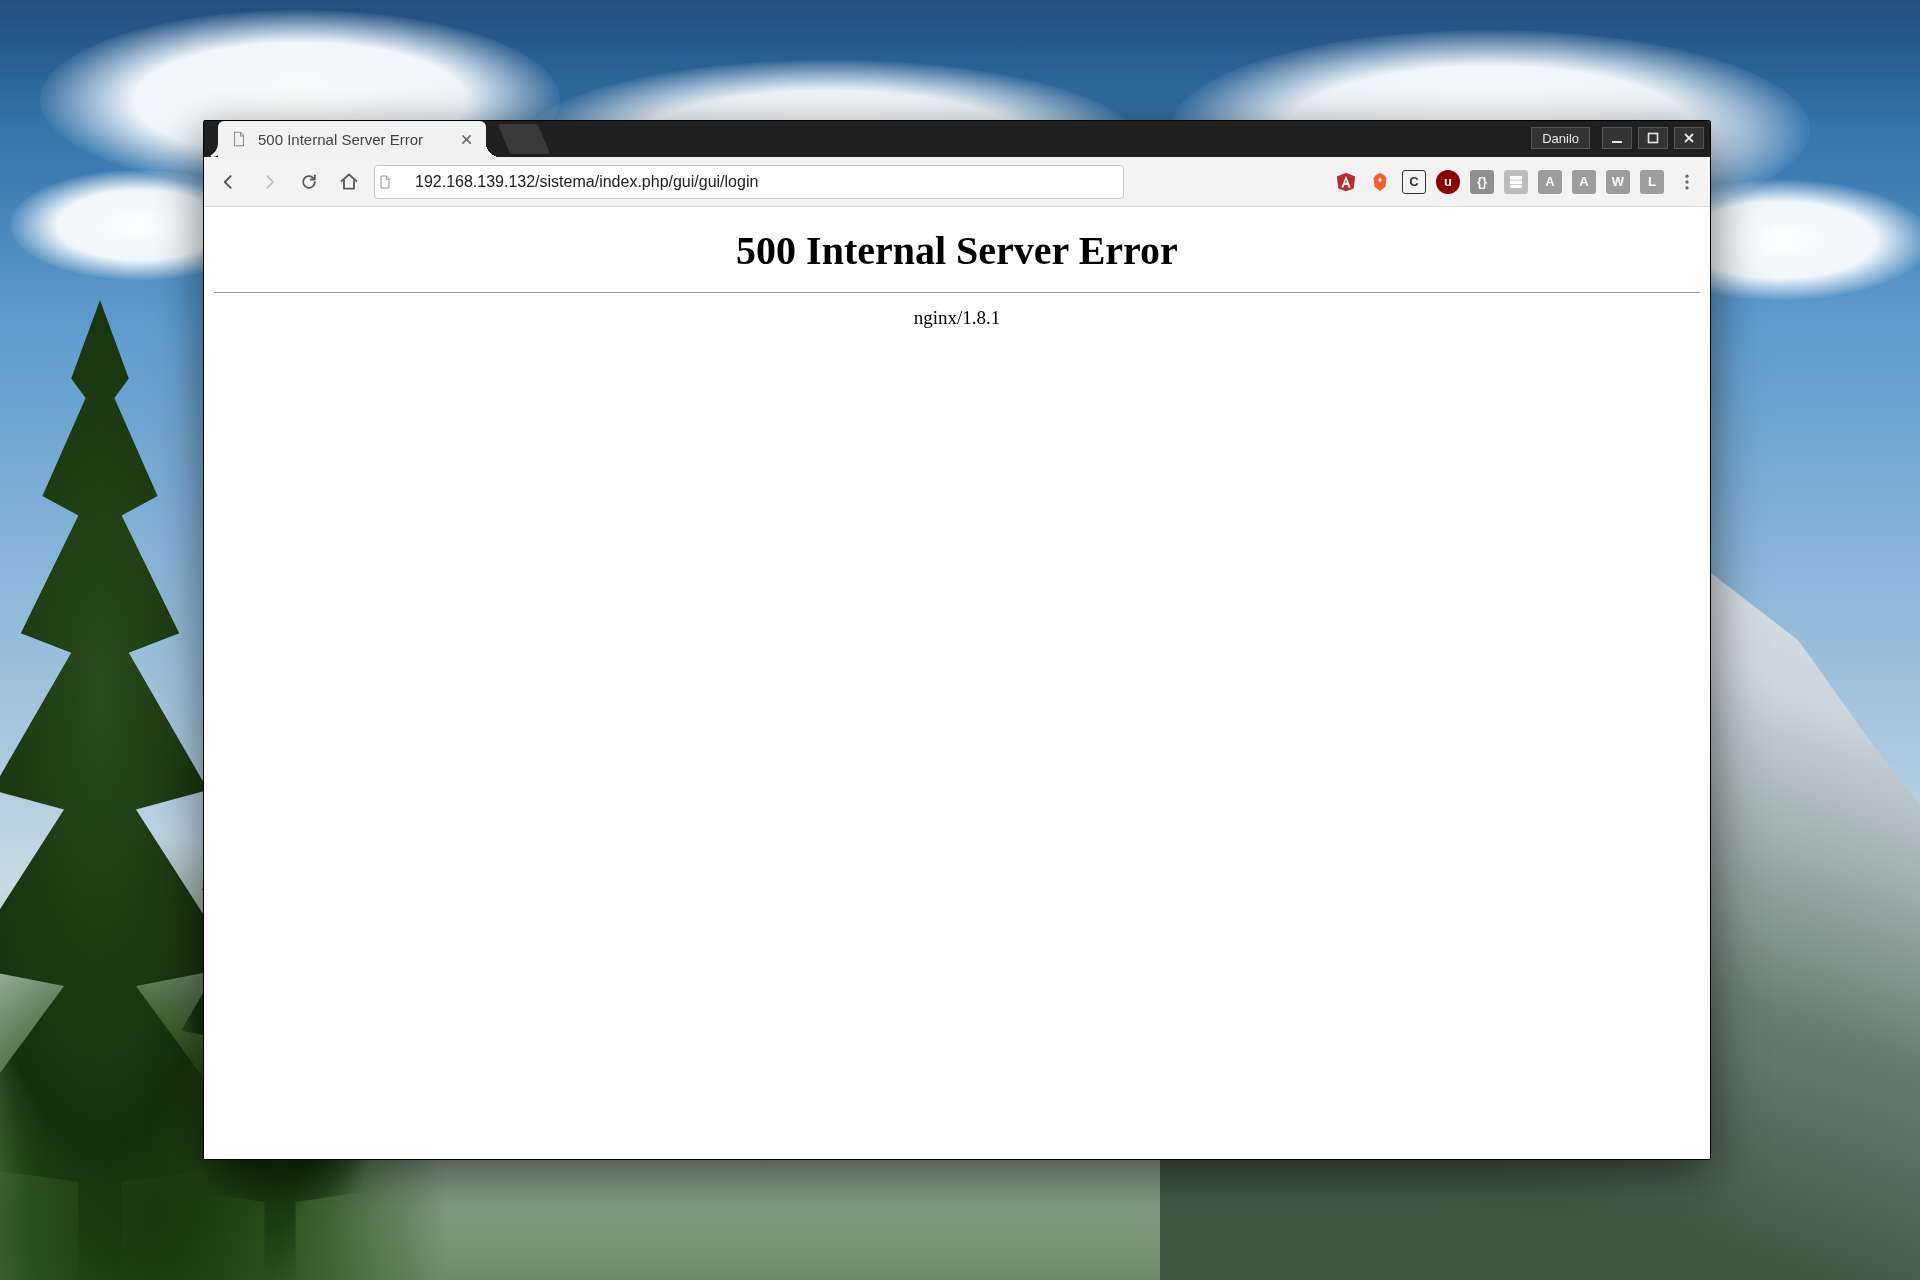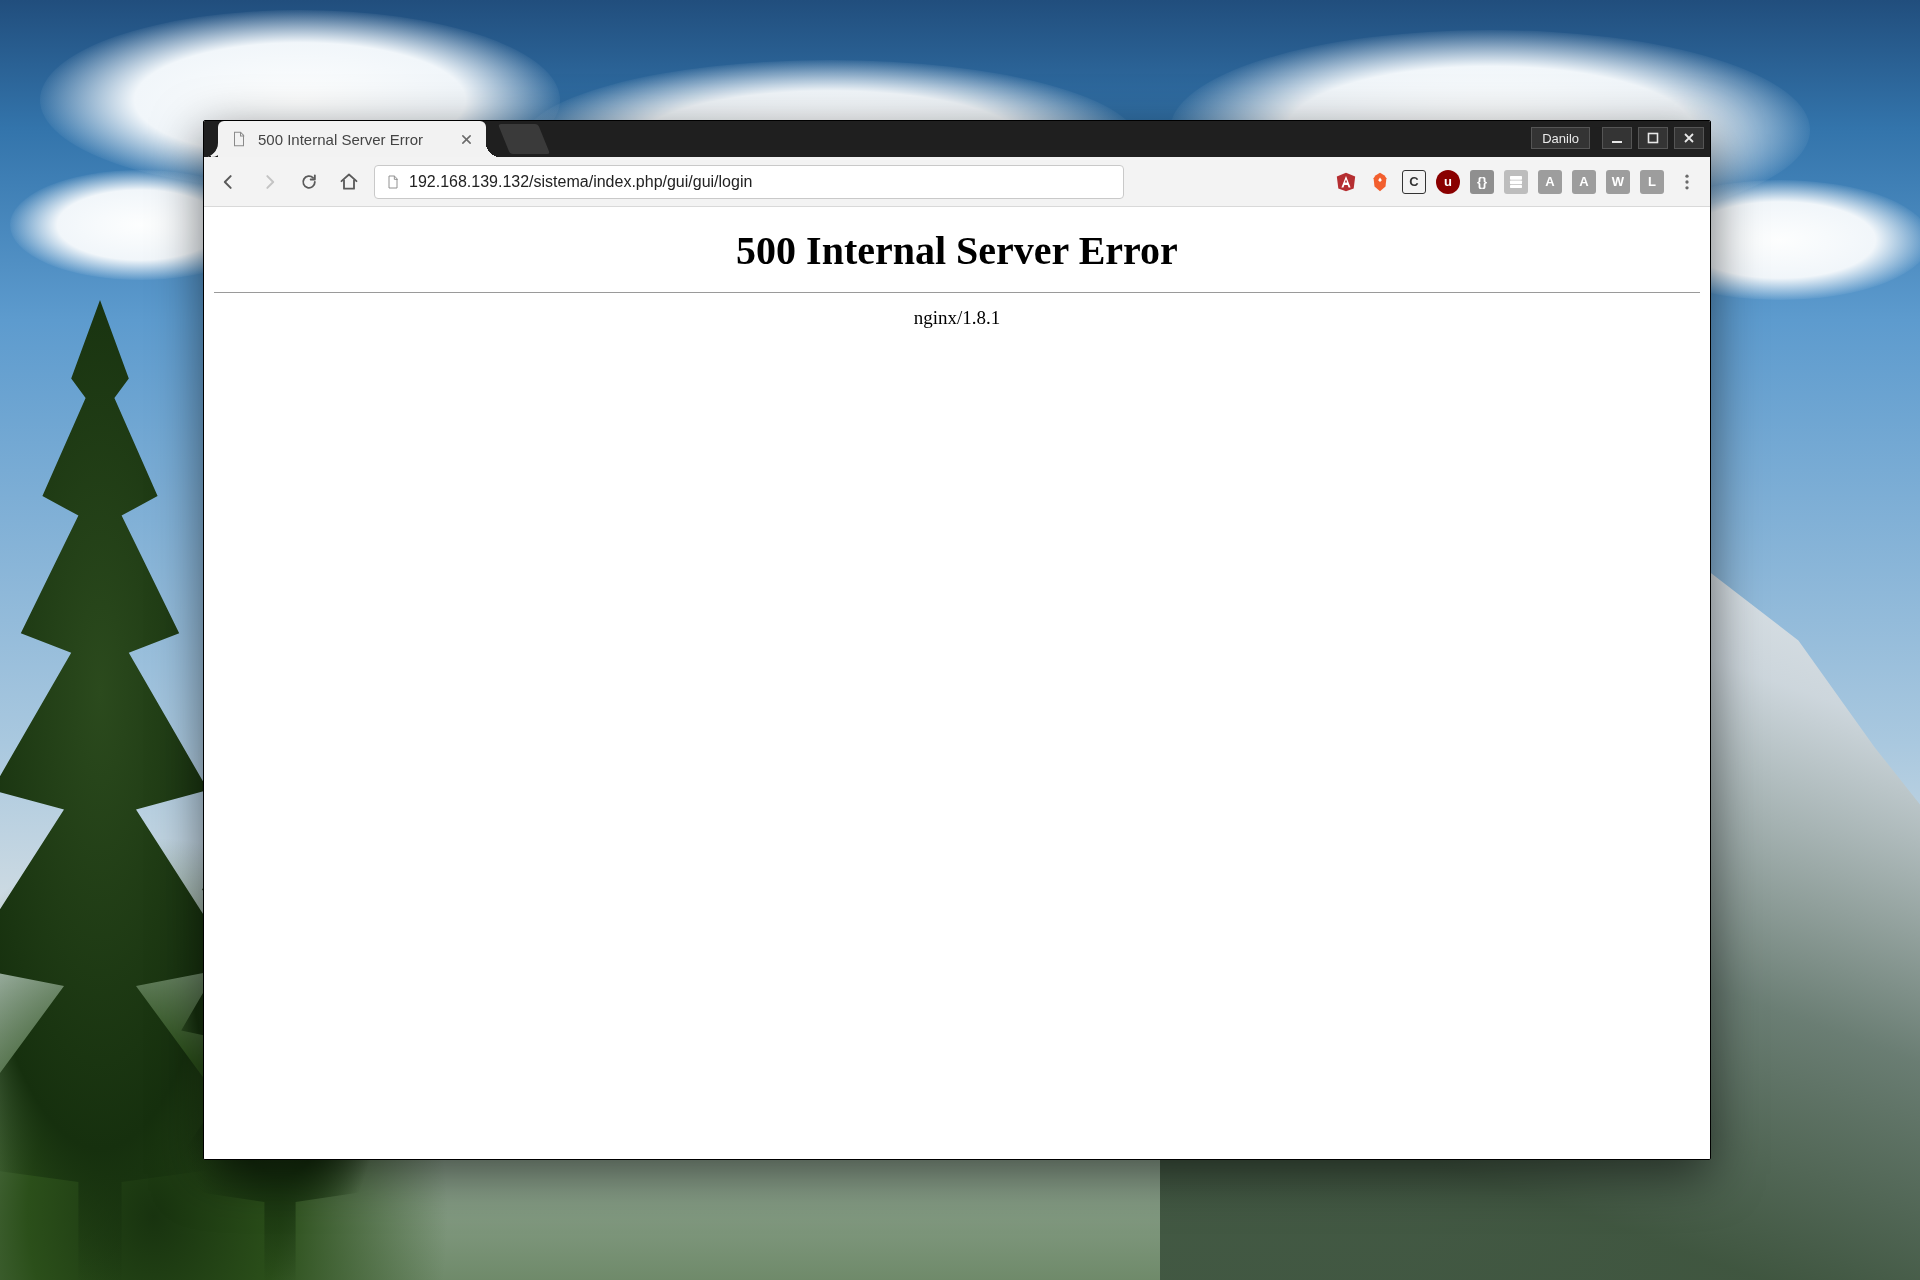--- a/index.html
+++ b/index.html
@@ -49,21 +49,21 @@
     .tab .favicon{width:18px;height:18px;flex:0 0 18px;}
     .tab .label{flex:1;font-size:15px;color:#444;white-space:nowrap;overflow:hidden;text-overflow:ellipsis;}
     .tab .close{width:16px;height:16px;color:#666;display:flex;align-items:center;justify-content:center;cursor:pointer;font-size:15px;}
     .newtab{width:40px;height:30px;margin-left:18px;margin-bottom:3px;background:#3a3a3a;transform:skewX(22deg);border-radius:3px;cursor:pointer;}
 
     
     .toolbar{height:50px;background:#f3f3f3;border-bottom:1px solid #d9d9d9;display:flex;align-items:center;padding:0 10px;gap:10px;}
     .nav-btn{width:30px;height:30px;display:flex;align-items:center;justify-content:center;color:#555;cursor:pointer;border-radius:50%;}
     .nav-btn.disabled{color:#b7b7b7;cursor:default;}
     .nav-btn svg{width:20px;height:20px;}
-    .omnibox{flex:0 0 750px;height:34px;background:#fff;border:1px solid #c9c9c9;border-radius:4px;display:flex;align-items:center;padding:0 10px;gap:8px;}
+    .omnibox{flex:0 0 750px;height:34px;background:#fff;border:1px solid #c9c9c9;border-radius:4px;display:flex;align-items:center;padding:0 2px;gap:22px;}
     .omnibox .page-icon{width:16px;height:16px;color:#777;}
     .omnibox input{flex:1;border:none;outline:none;font-size:16px;color:#222;background:transparent;}
     .ext-row{margin-left:auto;display:flex;align-items:center;gap:10px;}
     .ext{width:24px;height:24px;border-radius:3px;display:flex;align-items:center;justify-content:center;font-size:13px;font-weight:700;color:#fff;cursor:pointer;}
     .menu-btn{width:26px;height:30px;color:#6a6a6a;display:flex;align-items:center;justify-content:center;cursor:pointer;}
 
     
     .viewport{flex:1;background:#fff;overflow:auto;}
     .error-wrap{padding:14px 10px;}
     .error-wrap h1{font-family:"Times New Roman",Times,serif;font-weight:700;font-size:40px;text-align:center;margin:6px 0 18px 0;color:#000;}

